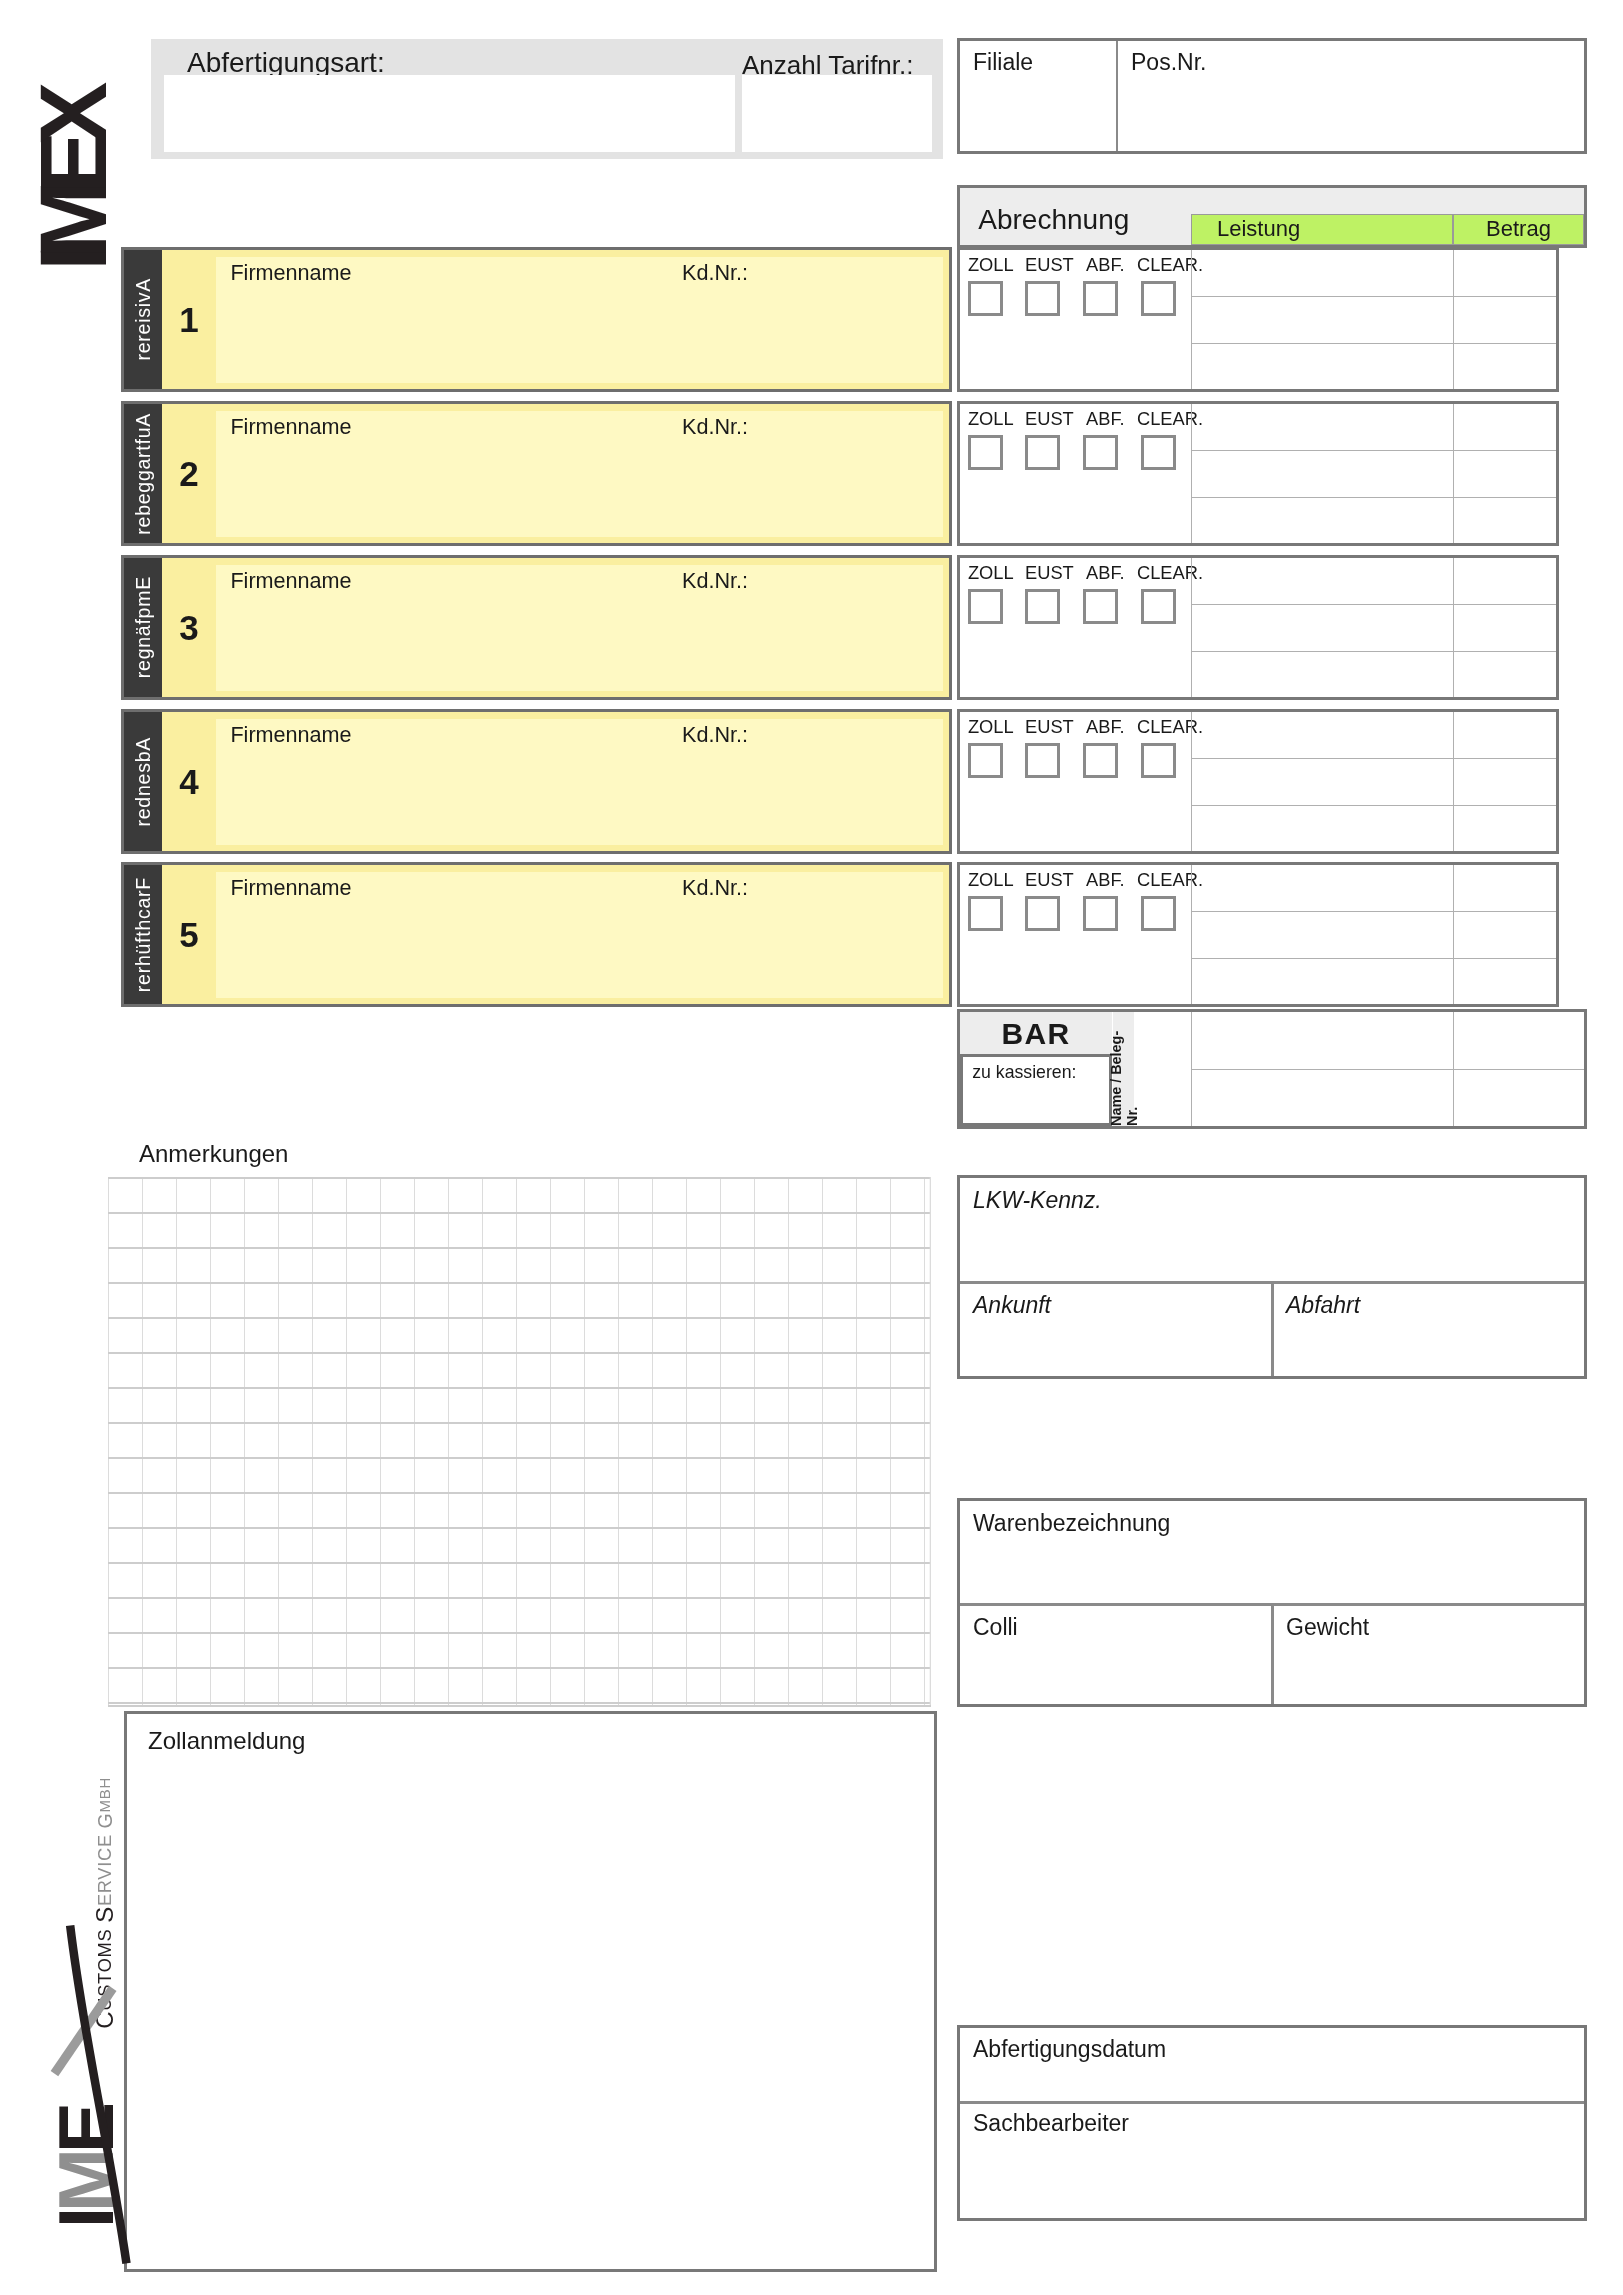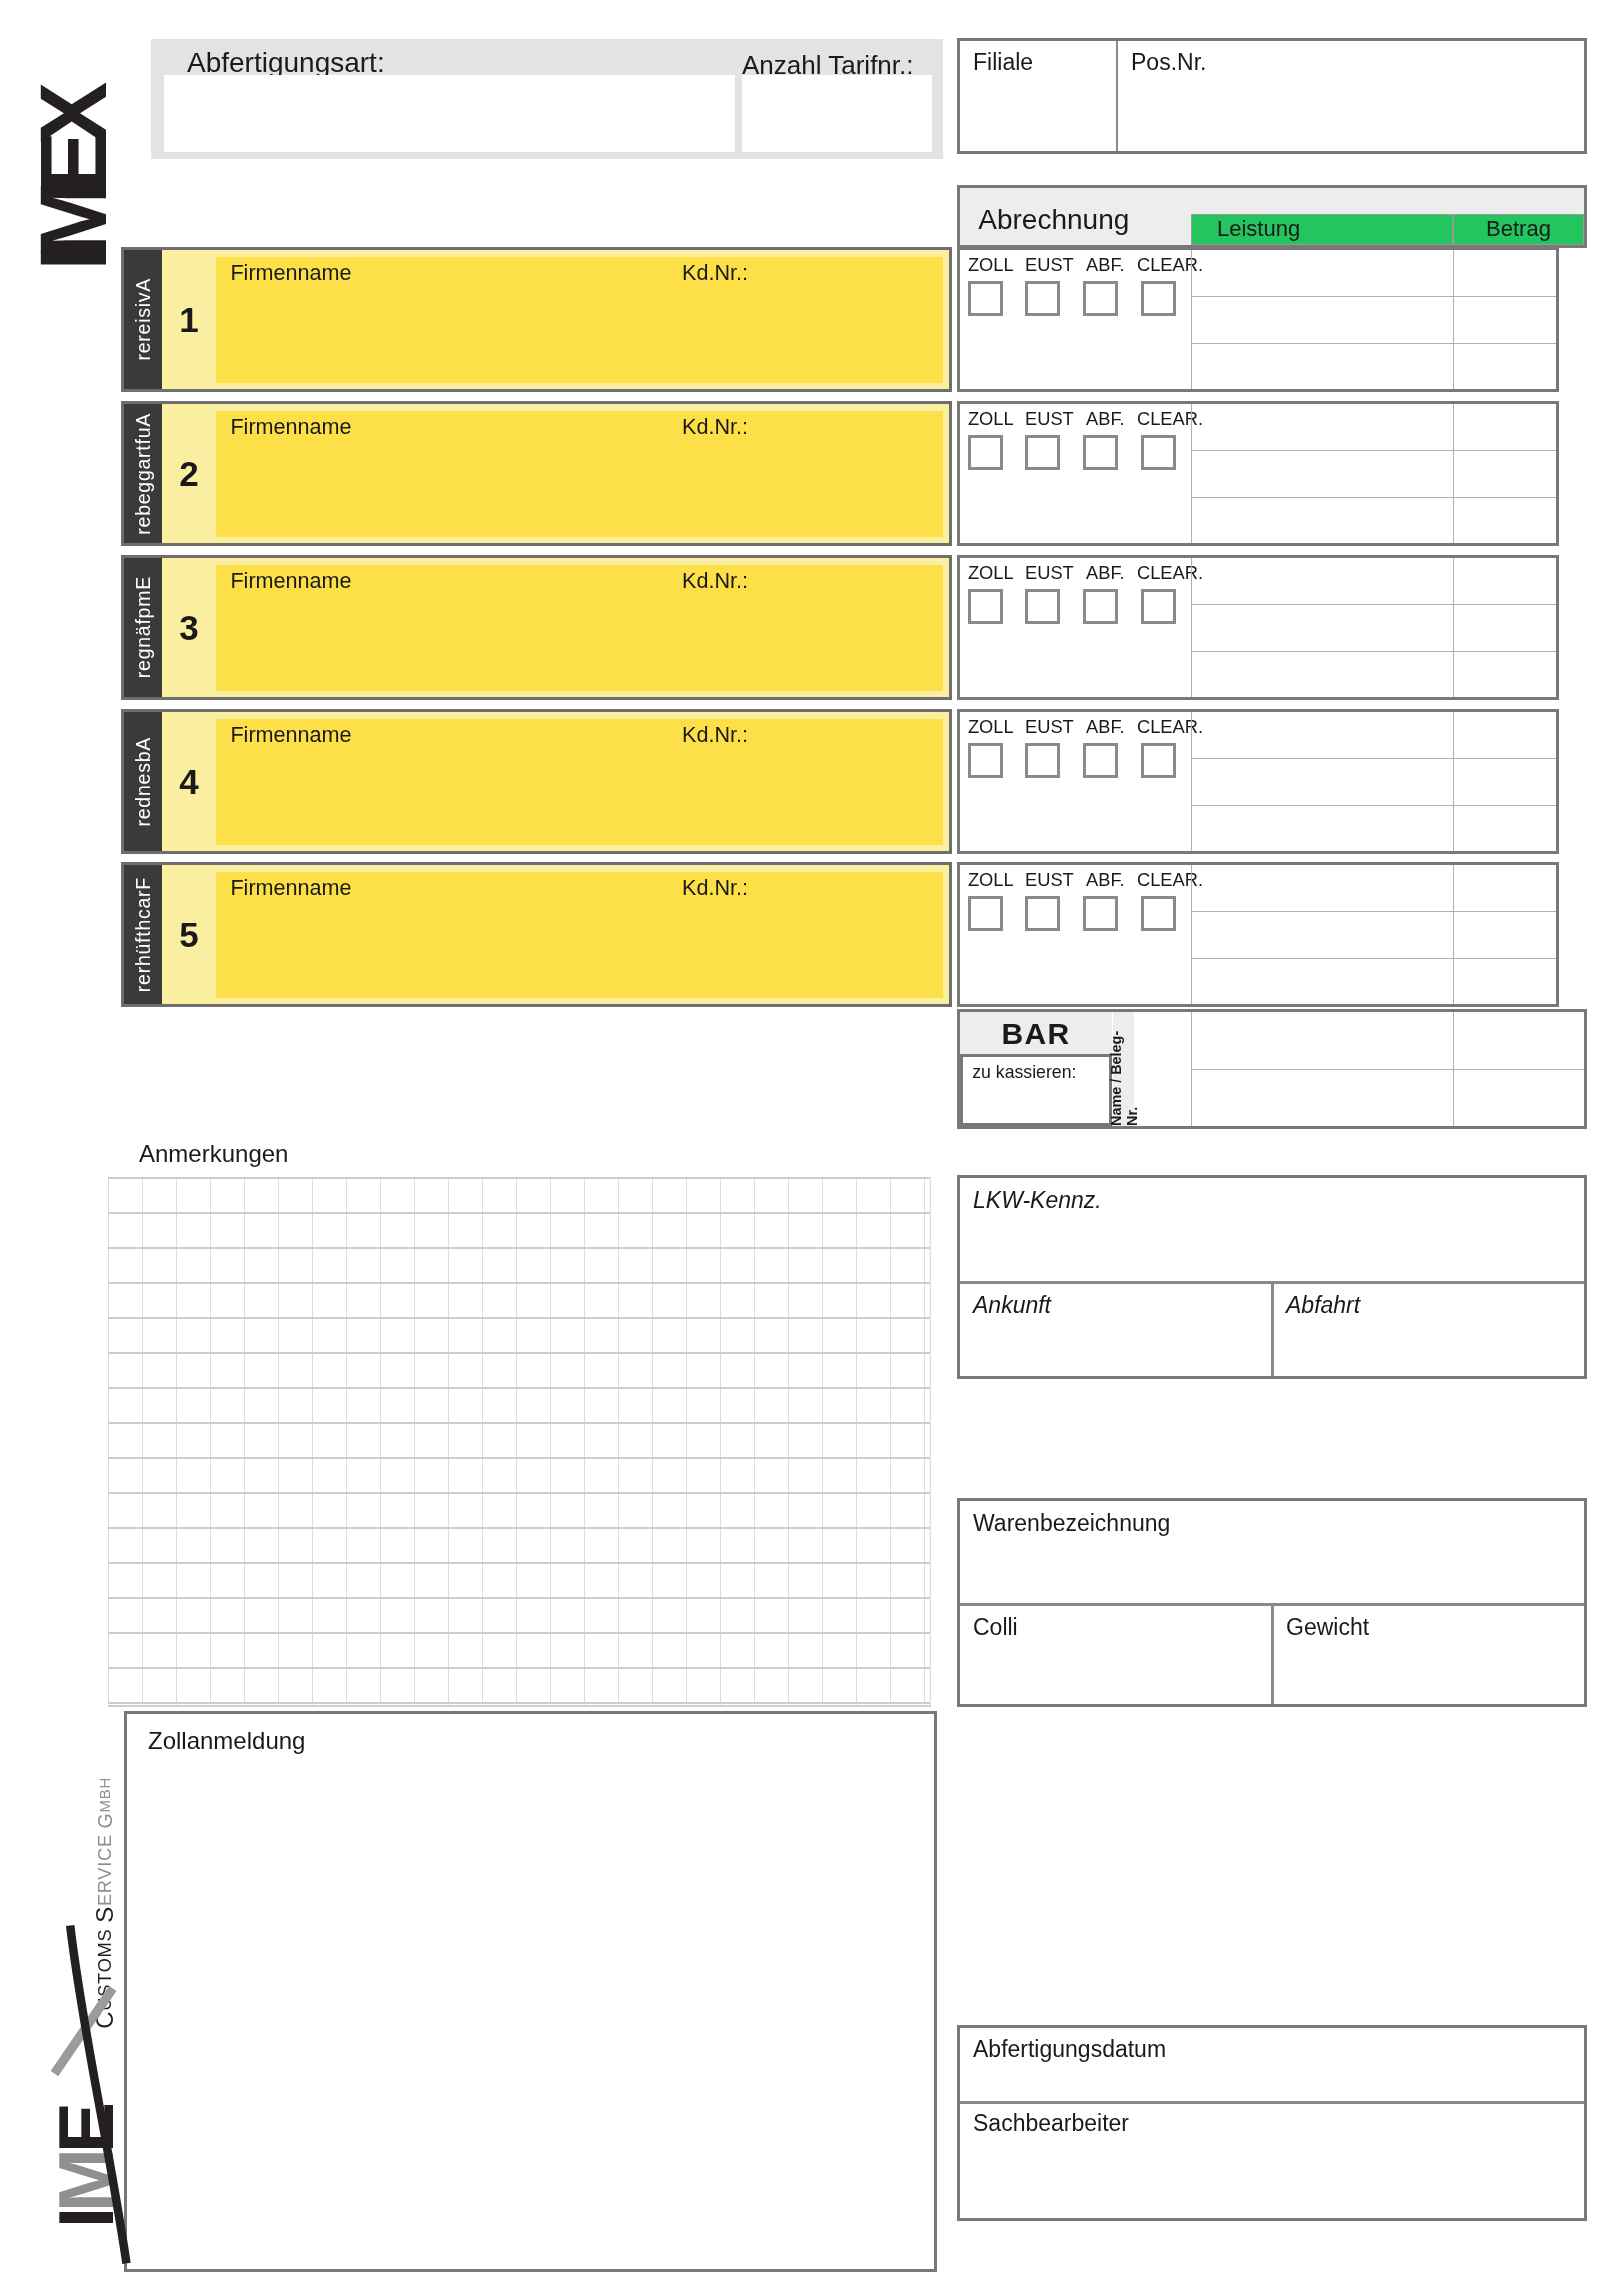--- a/index.html
+++ b/index.html
@@ -25,34 +25,34 @@
 
   
   .filiale-box{left:957px;top:38px;width:630px;height:116px;border:3.9px solid #787878;box-sizing:border-box;background:#fff;}
   .filiale-div{position:absolute;left:156px;top:0;bottom:0;width:2px;background:#8a8a8a;}
   .filiale-box .t1{left:13px;top:7.9px;font-size:23px;}
   .filiale-box .t2{left:171px;top:7.9px;font-size:23px;}
 
   
   .abrech{left:957px;top:185px;width:630px;height:63px;border:3.3px solid #787878;box-sizing:border-box;background:#ededed;}
   .abrech .title{left:18.3px;top:15.7px;font-size:28px;}
-  .subcell{position:absolute;top:25.5px;height:31px;background:#22c55e;border:1.3px solid #9a9a9a;box-sizing:border-box;font-size:22px;display:flex;align-items:center;}
+  .subcell{position:absolute;top:25.5px;height:31px;background:#bef264;border:1.3px solid #9a9a9a;box-sizing:border-box;font-size:22px;display:flex;align-items:center;}
   .subcell.leist{left:231px;width:262px;padding-left:25px;}
   .subcell.betr{left:493px;width:131px;justify-content:center;}
 
   
   .party-row{position:absolute;left:0;top:0;width:1623px;height:145px;}
   .party-left{position:absolute;left:121px;top:0;width:831px;height:145px;border:3.3px solid #6e6e6e;
               box-sizing:border-box;background:#faefa0;}
   .party-strip{position:absolute;left:0;top:0;bottom:0;width:38px;background:#3a3a3a;
                display:flex;align-items:center;justify-content:center;}
   .party-strip .vtext{color:#fff;font-size:19.6px;letter-spacing:0.7px;}
   .party-number{position:absolute;left:38px;top:0;bottom:0;width:54px;display:flex;align-items:center;justify-content:center;
                 font-size:35px;font-weight:bold;}
-  .party-inner{position:absolute;left:92px;top:6.5px;right:6.5px;bottom:6.5px;background:#fde047;}
+  .party-inner{position:absolute;left:92px;top:6.5px;right:6.5px;bottom:6.5px;background:#fef9c3;}
   .party-inner .firm{left:14.4px;top:3.9px;font-size:21.6px;}
   .party-inner .kdnr{left:466px;top:3.9px;font-size:21.6px;}
 
   .party-right{position:absolute;left:957px;top:0;width:602px;height:145px;border:3.3px solid #787878;
                box-sizing:border-box;background:#fff;}
   .cb-lbl{position:absolute;top:3.9px;font-size:18.3px;}
   .cb-lbl.c0{left:7.9px;} .cb-lbl.c1{left:65px;text-align:center;} .cb-lbl.c2{left:126px;} .cb-lbl.c3{left:177px;}
   .cb{position:absolute;top:31px;width:35px;height:35px;border:3.3px solid #8a8a8a;box-sizing:border-box;background:#fff;}
   .cb.c0{left:7.9px;} .cb.c1{left:65px;} .cb.c2{left:123px;} .cb.c3{left:181px;}
 

